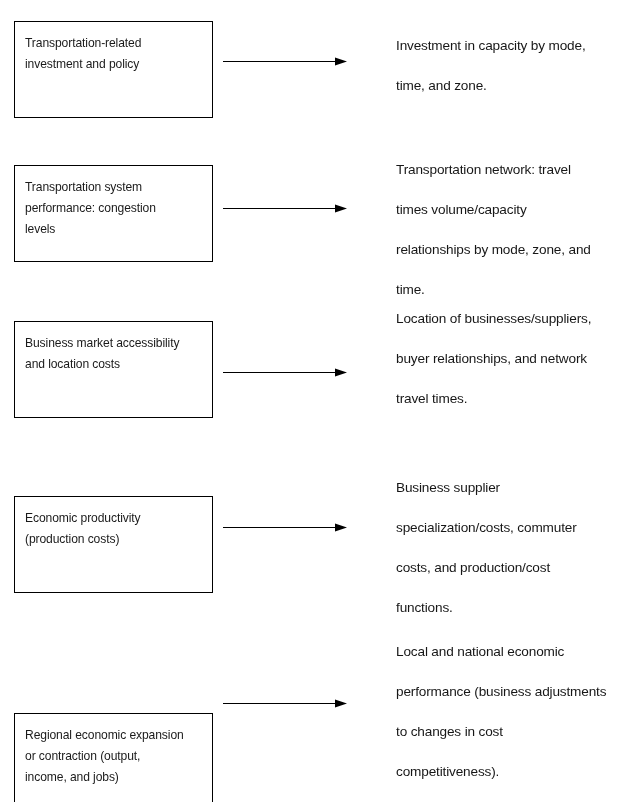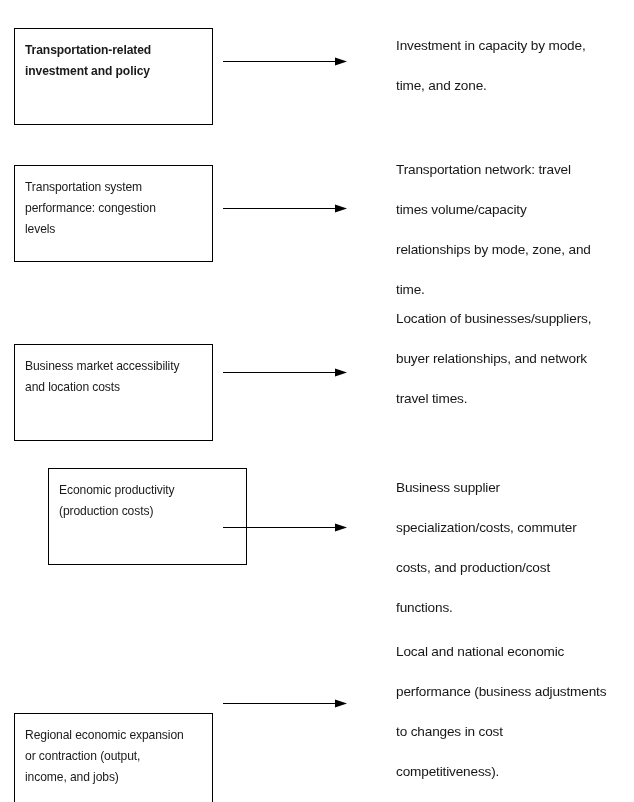--- a/index.html
+++ b/index.html
@@ -67,21 +67,21 @@
     white-space: pre-line;
     margin-left: 11px;
   }
 </style>
 </head>
 <body>
 
 <div id="canvas">
 
 <div class="row">
-      <div class="concept-box" style="top: 28px; font-weight: bold;">
+      <div class="concept-box" style="top: 21px;">
         <div class="concept-box-text">Transportation-related
 investment and policy</div>
       </div>
       <div class="arrow" style="top: 56px;">
         <svg viewBox="0 0 124 11" xmlns="http://www.w3.org/2000/svg">
           <line x1="0" y1="5.5" x2="113" y2="5.5" stroke="#000000" stroke-width="1.1"></line>
           <polygon points="112,1.4 124,5.5 112,9.6" fill="#000000"></polygon>
         </svg>
       </div>
       <div class="detail-text" style="top: 26px;">Investment in capacity by mode,
@@ -98,36 +98,36 @@
           <line x1="0" y1="5.5" x2="113" y2="5.5" stroke="#000000" stroke-width="1.1"></line>
           <polygon points="112,1.4 124,5.5 112,9.6" fill="#000000"></polygon>
         </svg>
       </div>
       <div class="detail-text" style="top: 150px;">Transportation network: travel
 times volume/capacity
 relationships by mode, zone, and
 time.</div>
     </div>
     <div class="row">
-      <div class="concept-box" style="top: 321px; margin-top: 23px;">
+      <div class="concept-box" style="top: 321px;">
         <div class="concept-box-text">Business market accessibility
 and location costs</div>
       </div>
       <div class="arrow" style="top: 367px;">
         <svg viewBox="0 0 124 11" xmlns="http://www.w3.org/2000/svg">
           <line x1="0" y1="5.5" x2="113" y2="5.5" stroke="#000000" stroke-width="1.1"></line>
           <polygon points="112,1.4 124,5.5 112,9.6" fill="#000000"></polygon>
         </svg>
       </div>
       <div class="detail-text" style="top: 299px;">Location of businesses/suppliers,
 buyer relationships, and network
 travel times.</div>
     </div>
     <div class="row">
-      <div class="concept-box" style="top: 468px; margin-left: 34px;">
+      <div class="concept-box" style="top: 496px;">
         <div class="concept-box-text">Economic productivity
 (production costs)</div>
       </div>
       <div class="arrow" style="top: 522px;">
         <svg viewBox="0 0 124 11" xmlns="http://www.w3.org/2000/svg">
           <line x1="0" y1="5.5" x2="113" y2="5.5" stroke="#000000" stroke-width="1.1"></line>
           <polygon points="112,1.4 124,5.5 112,9.6" fill="#000000"></polygon>
         </svg>
       </div>
       <div class="detail-text" style="top: 468px;">Business supplier

